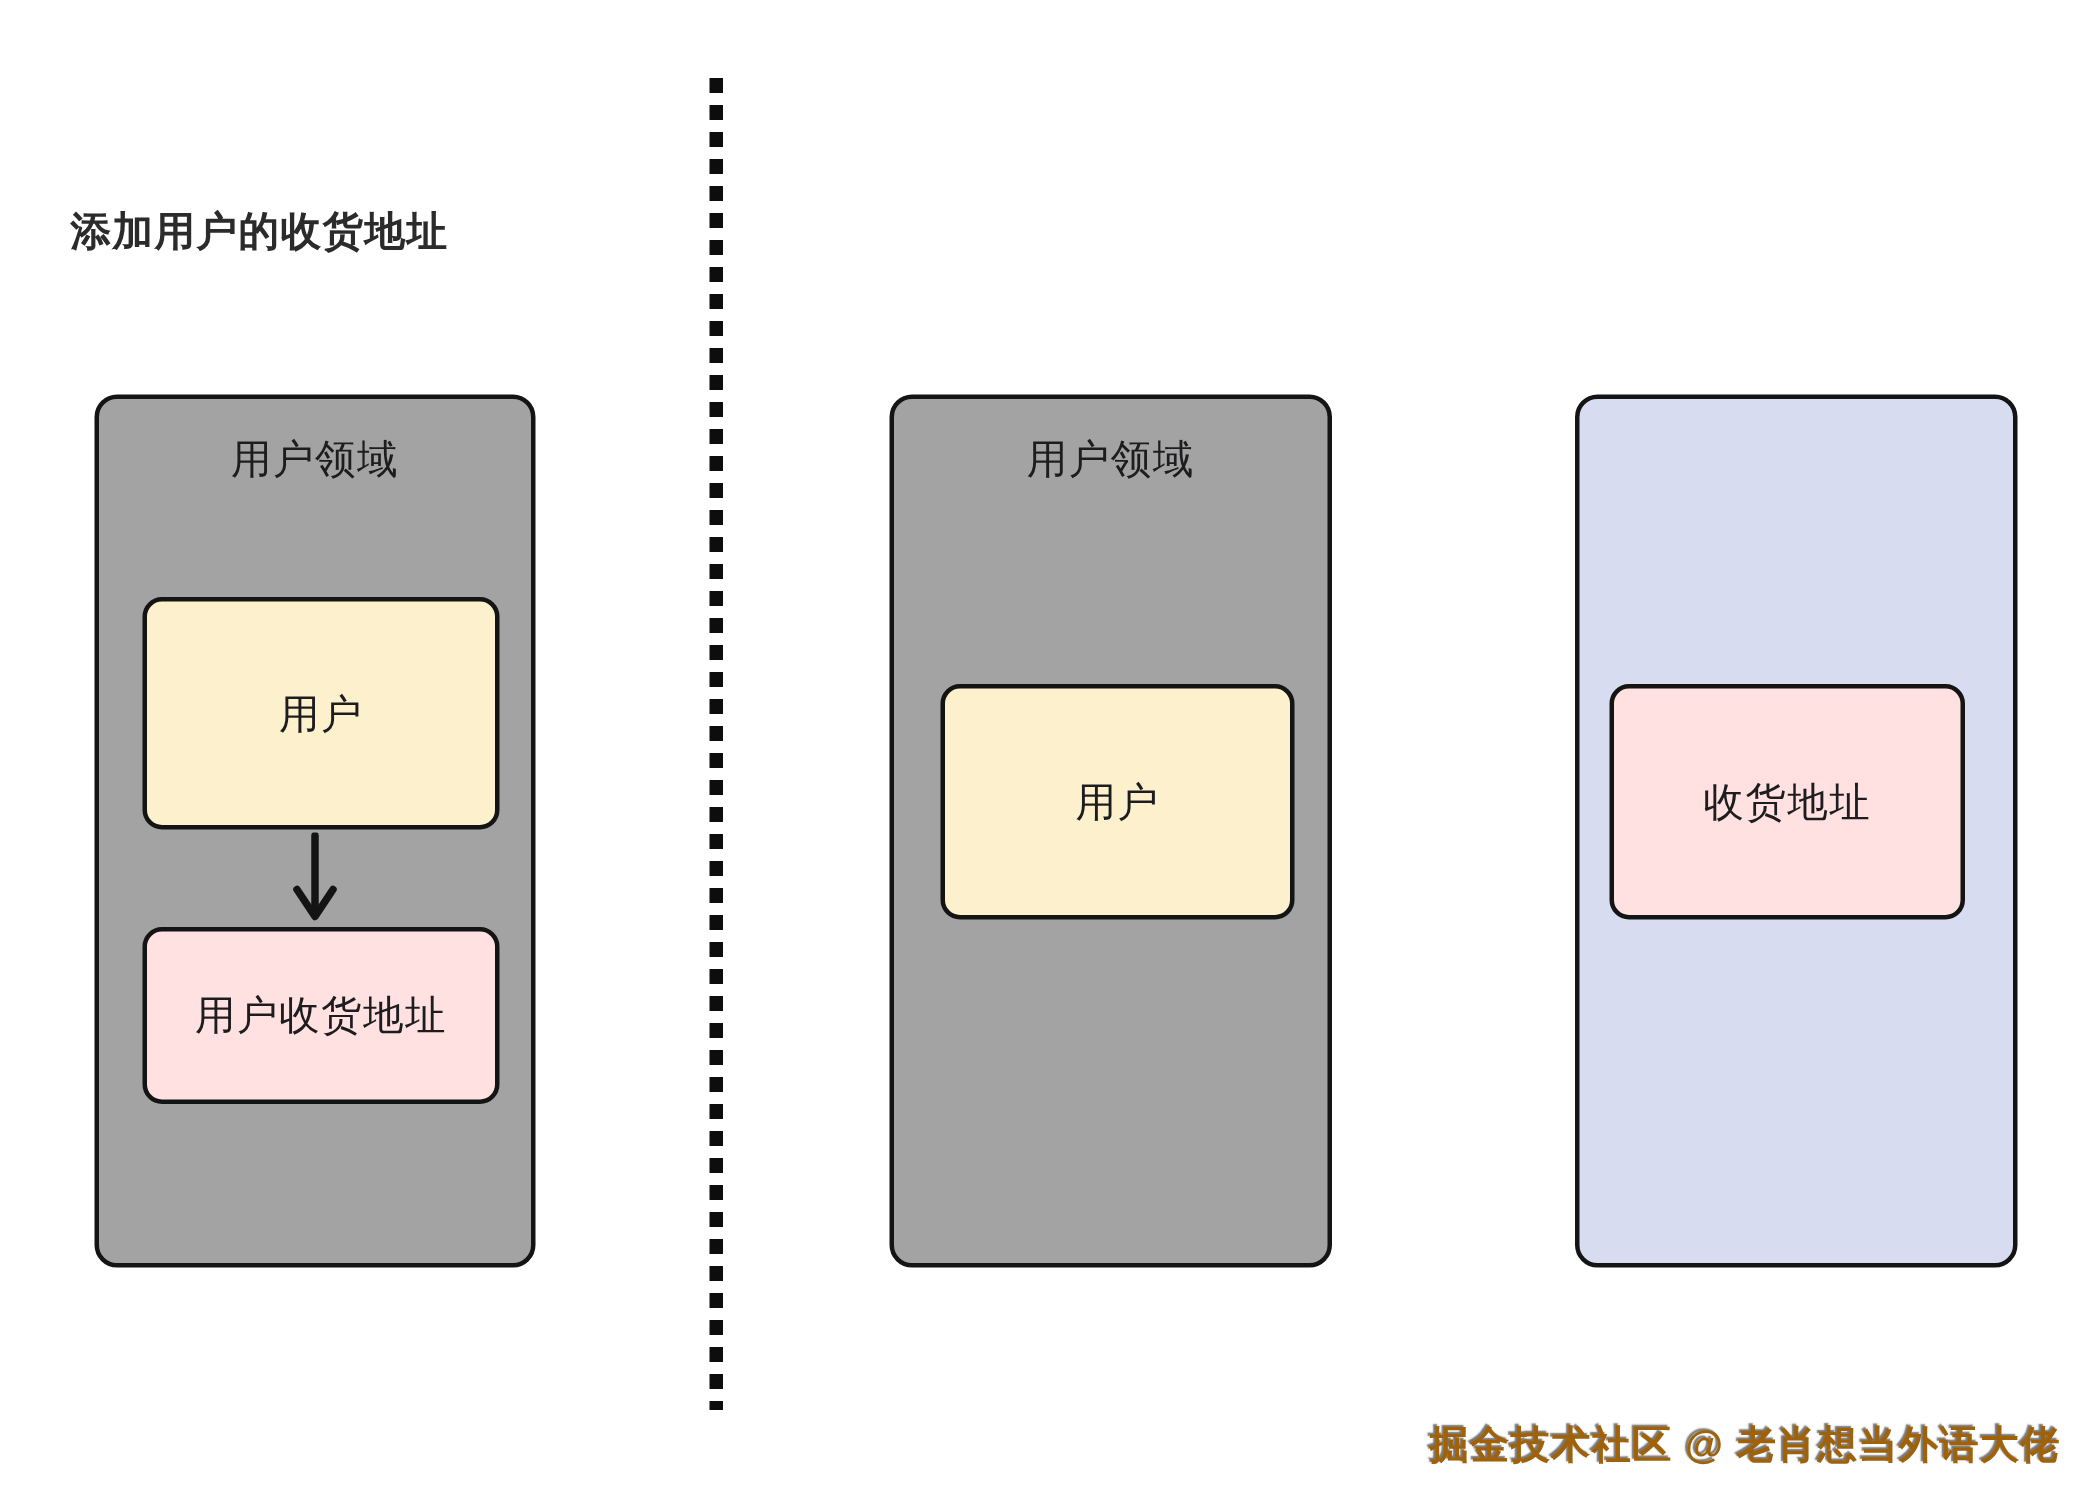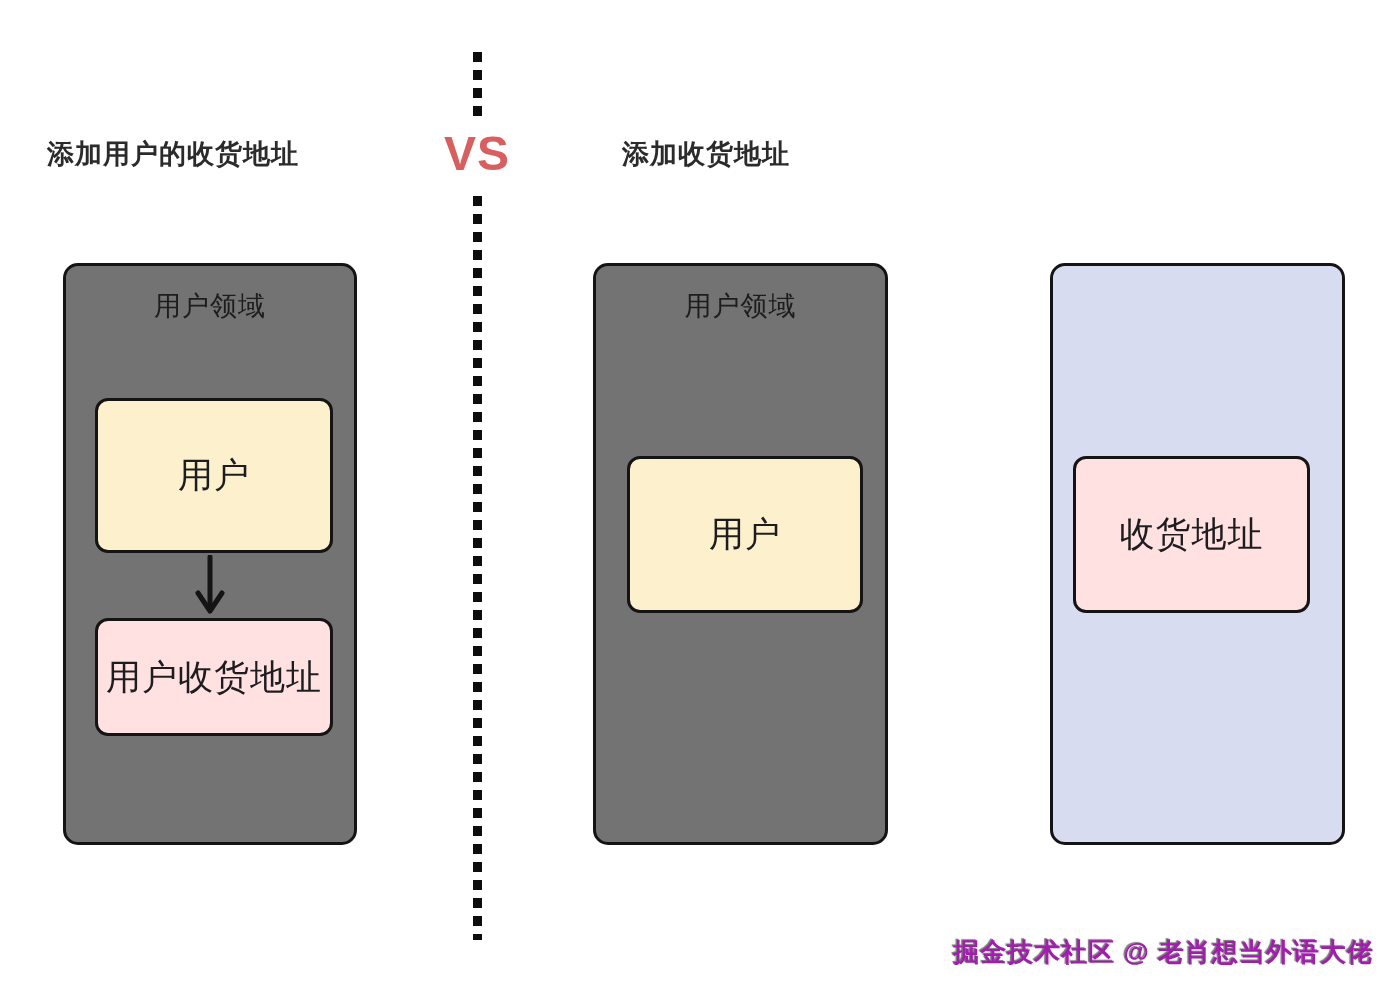--- a/index.html
+++ b/index.html
@@ -53,21 +53,21 @@
   }
 
   
   .domain {
     position: absolute;
     top: 263px;
     height: 582px;
     border: 3px solid #141414;
     border-radius: 15px;
   }
-  .domain-lavender { background: #737373; font-family: Liberation Serif, serif; }
+  .domain-lavender { background: #a3a3a3; font-family: Liberation Serif, serif; }
   .domain-blue     { background: #d7dcf0; }
   .domain-left   { left: 63px;   width: 294px; }
   .domain-middle { left: 593px;  width: 295px; }
   .domain-right  { left: 1050px; width: 295px; }
 
   .domain-label {
     position: absolute;
     left: 0; top: 22px;
     width: 100%;
     text-align: center;
@@ -78,21 +78,21 @@
   }
 
   
   .entity {
     position: absolute;
     border: 3px solid #141414;
     border-radius: 13px;
     display: flex;
     align-items: center;
     justify-content: center;
-    font-size: 35px;
+    font-size: 27px;
     font-weight: 500;
     color: #1d1d1f;
     letter-spacing: 1px;
   }
   .entity-yellow { background: #fcf0cd; }
   .entity-pink   { background: #ffe1e1; }
 
   .left-user-box    { left: 29px; top: 132px; width: 238px; height: 155px; }
   .left-address-box { left: 29px; top: 352px; width: 238px; height: 118px; }
   .mid-user-box     { left: 31px; top: 190px; width: 236px; height: 157px; }
@@ -102,42 +102,40 @@
   .arrow-wrap {
     position: absolute;
     left: 50%; top: 289px;
     transform: translateX(-50%);
     width: 34px; height: 62px;
   }
 
   
   .watermark {
     position: absolute;
-    right: 22px; bottom: 24px;
+    right: 22px; bottom: 13px;
     font-size: 26px;
     font-weight: 600;
     letter-spacing: 1px;
-    color: #a21caf;
+    color: #a16207;
     text-shadow: -1.5px -1.5px 1px #767676, 1px 1px 0 #ffffff;
     white-space: nowrap;
     text-align: center;
   }
 </style>
 </head>
 <body>
 
 <div class="canvas">
 
   <div class="divider"></div>
 
   <div class="title title-left">添加用户的收货地址</div>
 
-  <div class="vs-label">VS</div>
 
-  <div class="title title-right">添加收货地址</div>
 
   <div class="domain domain-lavender domain-left">
     <div class="domain-label">用户领域</div>
 
     <div class="entity entity-yellow left-user-box">
       <span>用户</span>
     </div>
 
     <div class="arrow-wrap">
       <svg width="34" height="62" viewBox="0 0 34 62" xmlns="http://www.w3.org/2000/svg">

